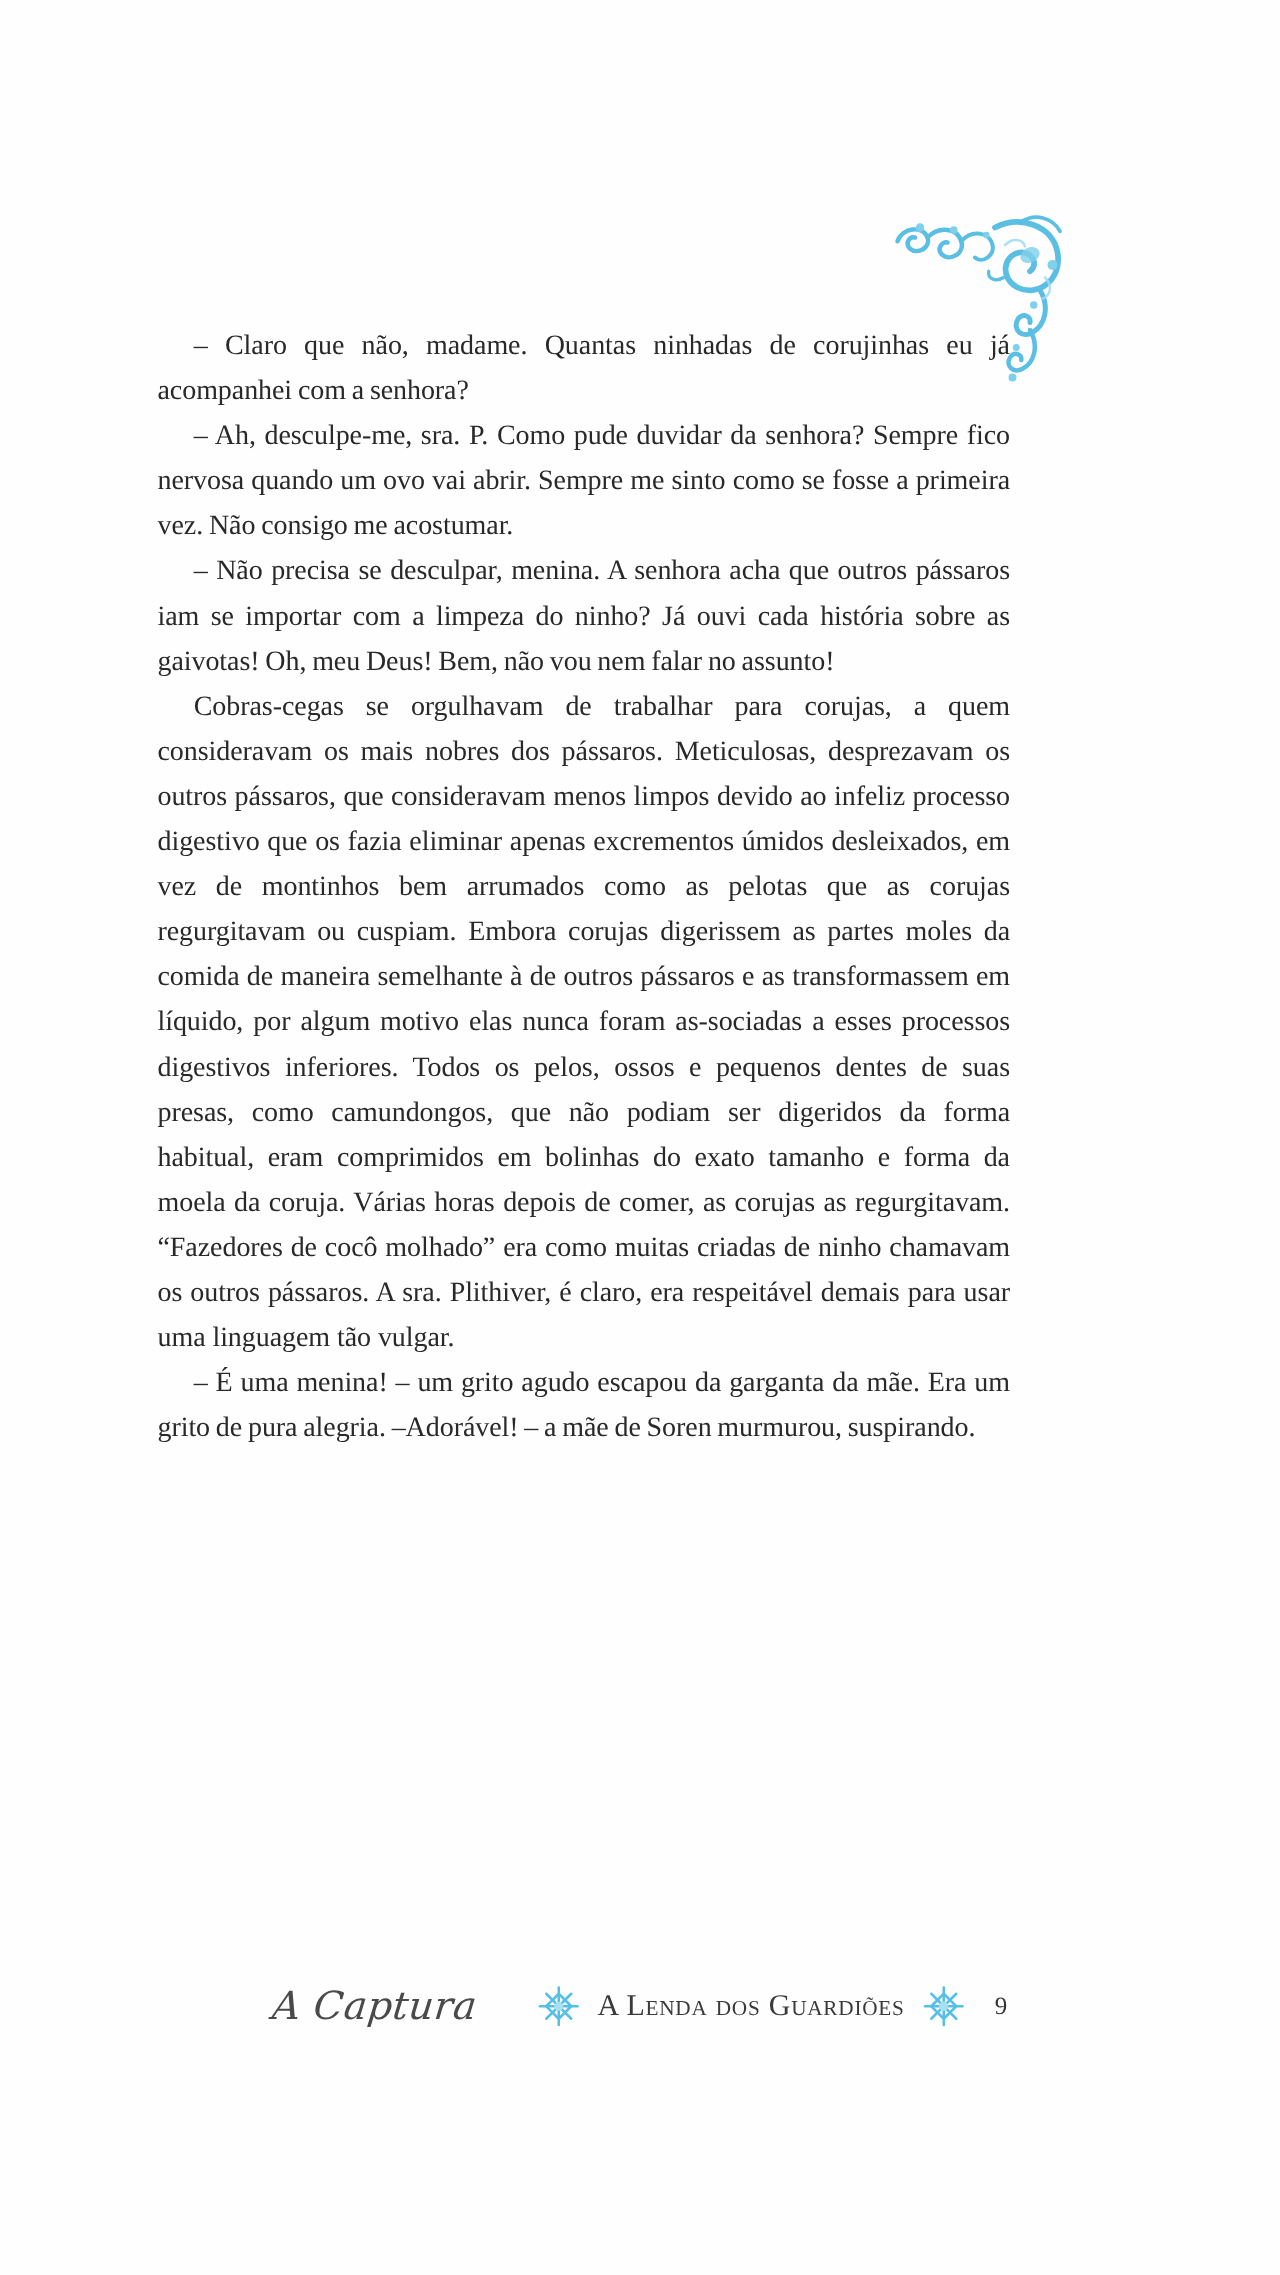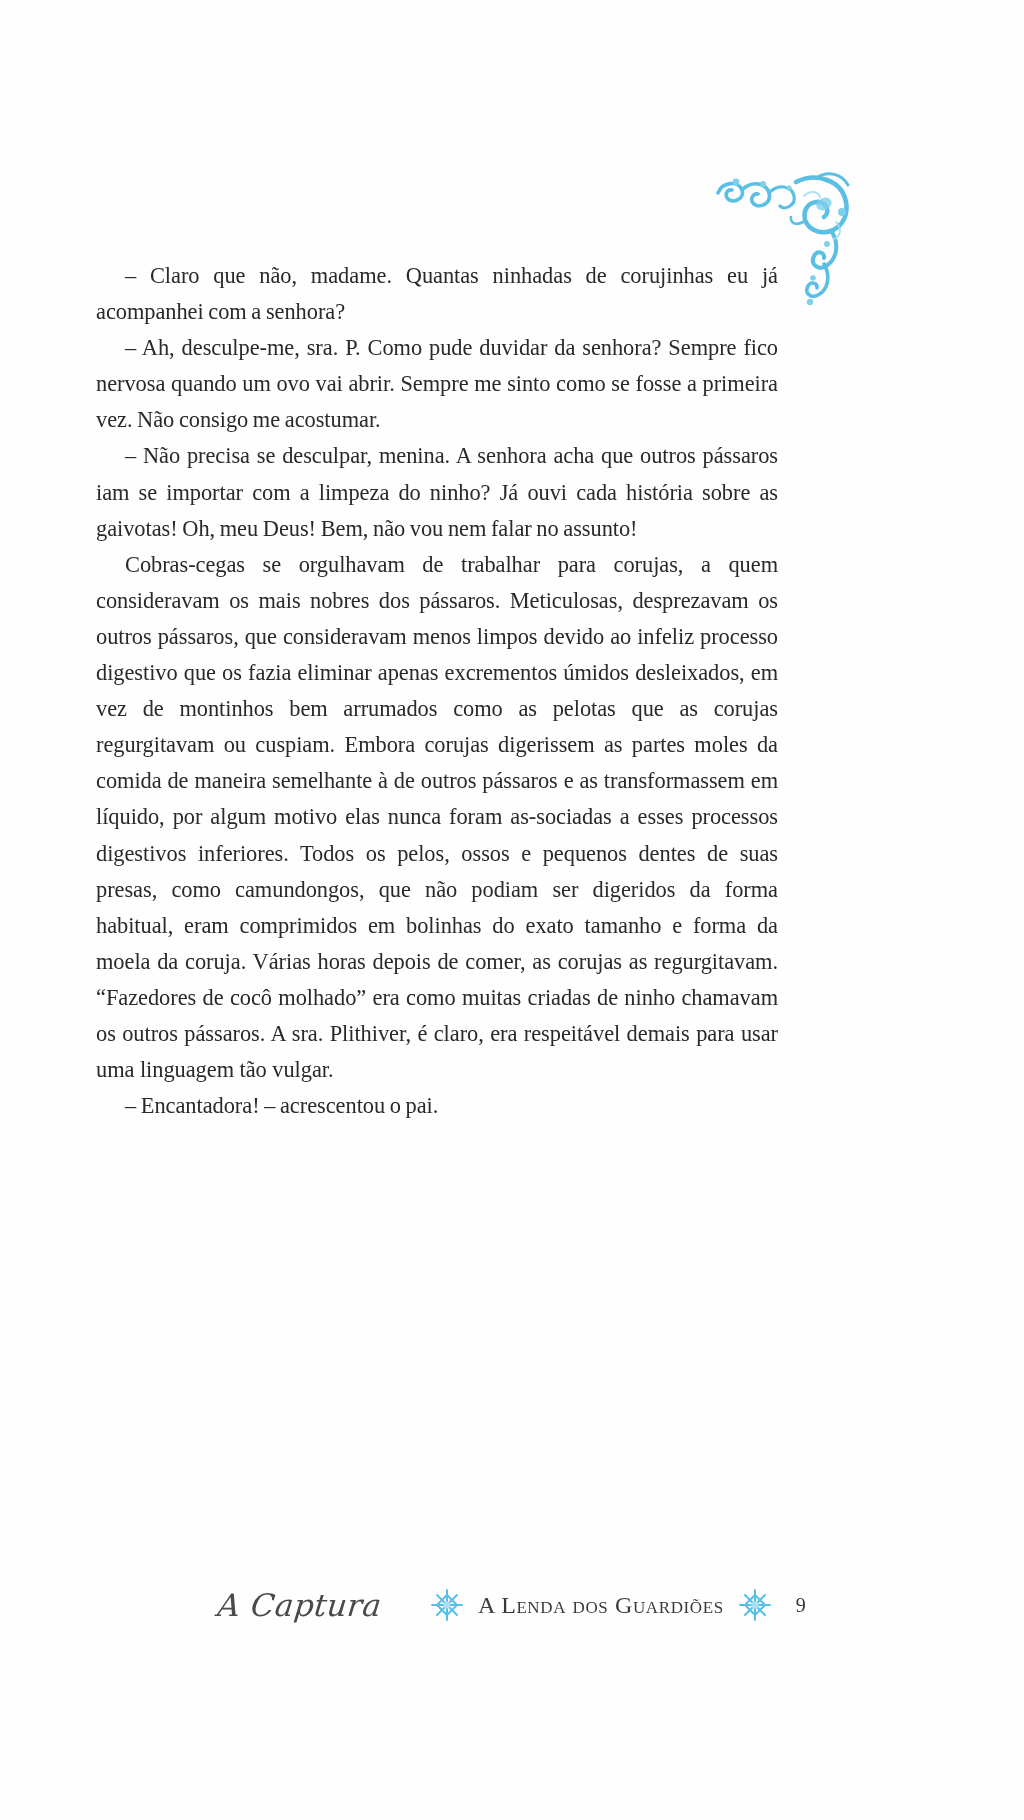--- a/index.html
+++ b/index.html
@@ -29,21 +29,21 @@
     top: 160px;
     width: 165px;
     height: 155px;
     pointer-events: none;
   }
   #corner-ornament svg { display: block; width: 165px; height: 155px; }
 
   
   #body-text {
     position: absolute;
-    left: 96px;
+    left: 126px;
     top: 258px;
     width: 682px;
   }
   .para {
     margin: 0;
     text-align: justify;
     text-justify: inter-word;
     font-size: 22.4px;
     line-height: 36.1px;
     letter-spacing: -0.05px;
@@ -133,21 +133,21 @@
         <path d="M136 62 C142 68, 141 76, 134 79"></path>
       </g>
     </svg>
   </div>
 
   <div id="body-text">
     <p class="para indent tight">– Claro que não, madame. Quantas ninhadas de corujinhas eu já acompanhei com a senhora?</p>
     <p class="para indent tight">– Ah, desculpe-me, sra. P. Como pude duvidar da senhora? Sempre fico nervosa quando um ovo vai abrir. Sempre me sinto como se fosse a primeira vez. Não consigo me acostumar.</p>
     <p class="para indent tight">– Não precisa se desculpar, menina. A senhora acha que outros pássaros iam se importar com a limpeza do ninho? Já ouvi cada história sobre as gaivotas! Oh, meu Deus! Bem, não vou nem falar no assunto!</p>
     <p class="para indent">Cobras-cegas se orgulhavam de trabalhar para corujas, a quem consideravam os mais nobres dos pássaros. Meticulosas, desprezavam os outros pássaros, que consideravam menos limpos devido ao infeliz processo digestivo que os fazia eliminar apenas excrementos úmidos desleixados, em vez de montinhos bem arrumados como as pelotas que as corujas regurgitavam ou cuspiam. Embora corujas digerissem as partes moles da comida de maneira semelhante à de outros pássaros e as transformassem em líquido, por algum motivo elas nunca foram as-sociadas a esses processos digestivos inferiores. Todos os pelos, ossos e pequenos dentes de suas presas, como camundongos, que não podiam ser digeridos da forma habitual, eram comprimidos em bolinhas do exato tamanho e forma da moela da coruja. Várias horas depois de comer, as corujas as regurgitavam. “Fazedores de cocô molhado” era como muitas criadas de ninho chamavam os outros pássaros. A sra. Plithiver, é claro, era respeitável demais para usar uma linguagem tão vulgar.</p>
-    <p class="para indent tight">– Encantadora! – acrescentou o pai.</p>
+    <p class="para indent tight">– É uma menina! – um grito agudo escapou da garganta da mãe. Era um grito de pura alegria. –Adorável! – a mãe de Soren murmurou, suspirando.</p>
   </div>
 
   <div id="footer">
     <div id="book-title-script">A Captura</div>
 
     <span class="snowflake">
       <svg viewBox="0 0 34 34" xmlns="http://www.w3.org/2000/svg">
         <g stroke="#56bfe6" stroke-width="2" stroke-linecap="round" fill="none">
           <path d="M17 2 L17 32"></path>
           <path d="M2 17 L32 17"></path>

